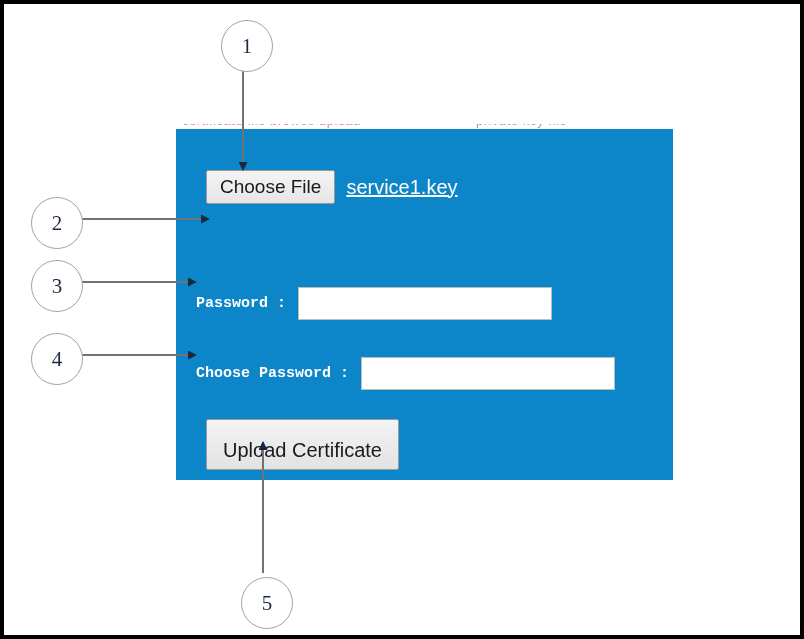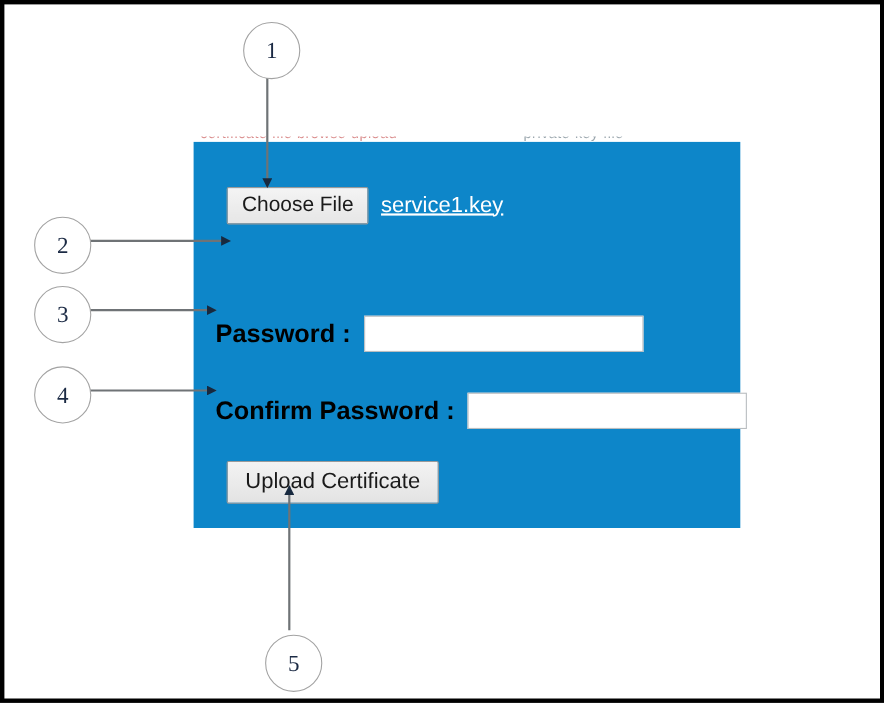--- a/index.html
+++ b/index.html
@@ -118,41 +118,42 @@
 
   .field-row {
     position: absolute;
     display: flex;
     align-items: center;
   }
   #password-row { left: 20px; top: 158px; }
   #confirm-row  { left: 20px; top: 228px; }
 
   .field-label {
-    font-size: 23px;
+    font-size: 15px;
     font-weight: bold;
-    color: #000000;
-    white-space: nowrap;
+    color: #ffffff;
+    white-space: nowrap;
+    font-family: Liberation Mono, monospace;
   }
 
   .field-input {
     margin-left: 12px;
     height: 33px;
     background: #ffffff;
     border: 1px solid #b9bdc0;
     box-sizing: border-box;
   }
   #password-input { width: 254px; }
   #confirm-input  { width: 254px; }
 
   .upload-btn {
     position: absolute;
     left: 30px;
     top: 290px;
-    padding: 6px 16px 7px 16px;
+    padding: 18px 16px 7px 16px;
     font-family: "Liberation Sans", sans-serif;
     font-size: 20px;
     line-height: 24px;
     color: #1a1a1a;
     background: linear-gradient(180deg, #f3f3f3 0%, #e3e3e3 100%);
     border: 1px solid #9a9a9a;
     border-radius: 2px;
     cursor: default;
     white-space: nowrap;
   }
@@ -231,21 +232,21 @@
       <span class="file-name">service1.key</span>
     </div>
 
 
     <div class="field-row" id="password-row">
       <span class="field-label">Password :</span>
       <input class="field-input" id="password-input" type="password" placeholder="" style="">
     </div>
 
     <div class="field-row" id="confirm-row">
-      <span class="field-label">Confirm Password :</span>
+      <span class="field-label">Choose Password :</span>
       <input class="field-input" id="confirm-input" type="password" placeholder="" style="">
     </div>
 
     <button type="button" class="upload-btn">Upload Certificate</button>
   </div>
 
   <div class="callout" id="callout-1">1</div>
   <div class="callout" id="callout-2">2</div>
   <div class="callout" id="callout-3">3</div>
   <div class="callout" id="callout-4">4</div>

